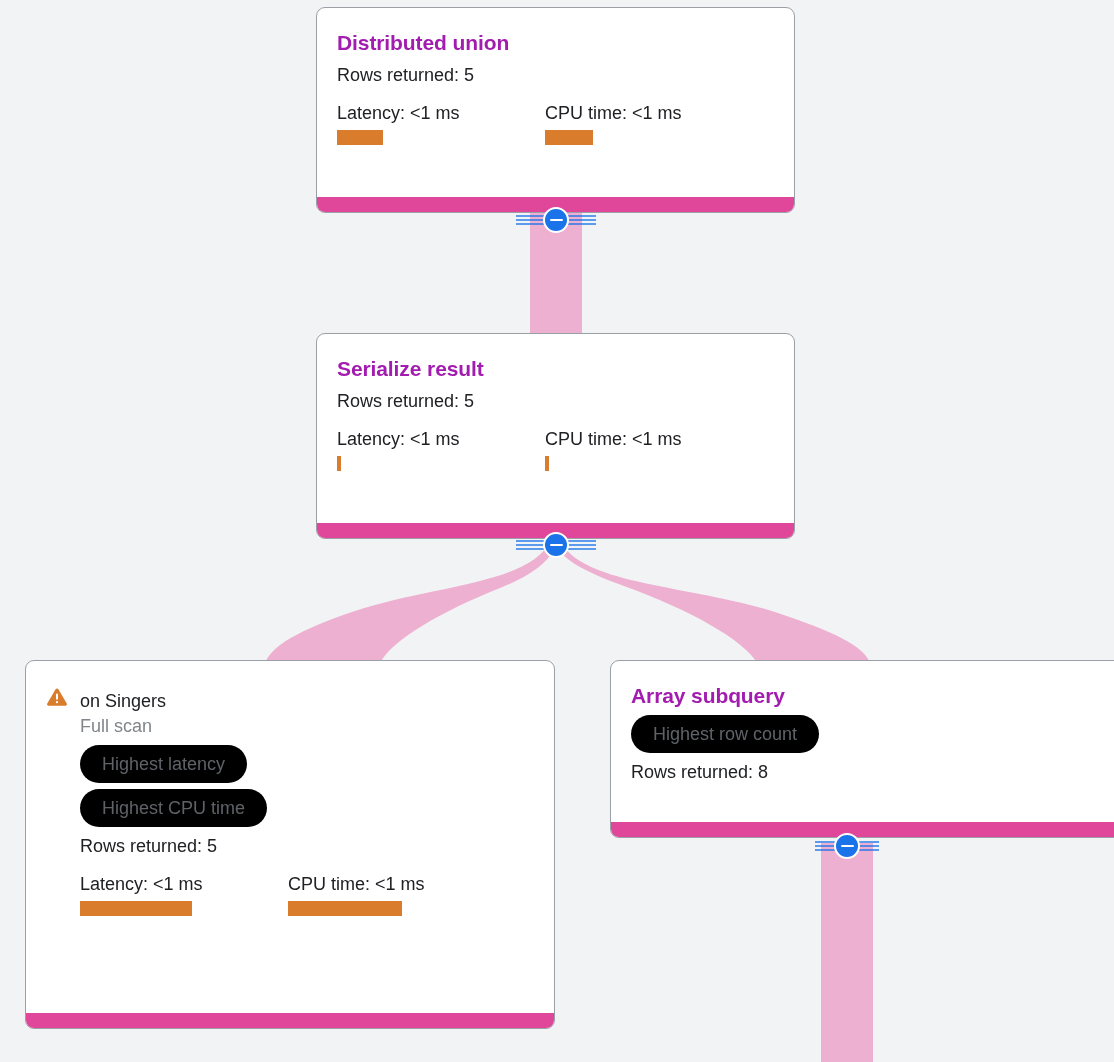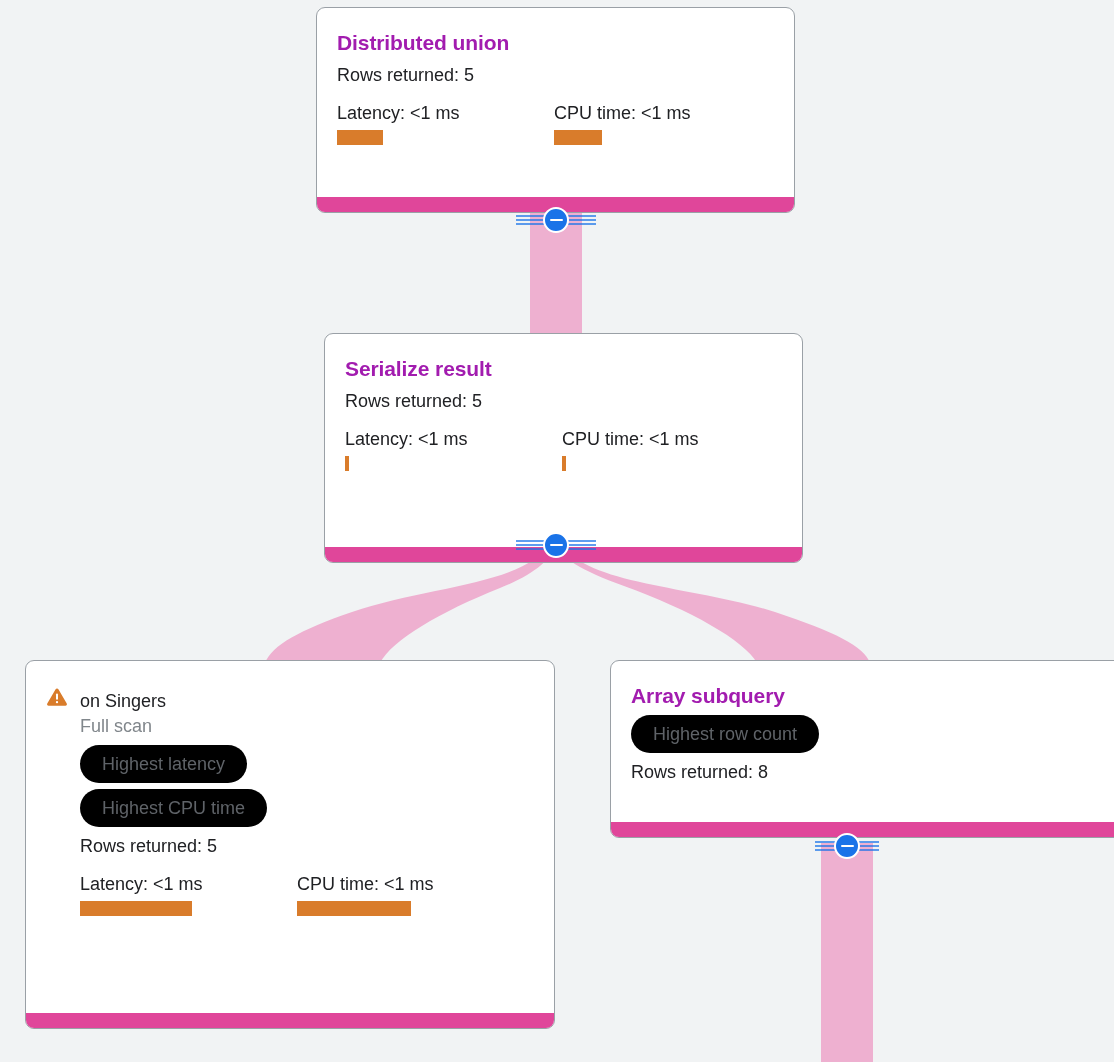--- a/index.html
+++ b/index.html
@@ -85,21 +85,20 @@
   .chip-row { display: block; }
   .rows-line {
     font-size: 18px;
     color: #202124;
     line-height: 25px;
     margin-top: 7px;
   }
   .metrics {
     display: flex;
     margin-top: 14px;
-    gap: 9px;
   }
   .metric {
     box-sizing: border-box;
   }
   .metric-label {
     font-size: 18px;
     color: #202124;
     line-height: 22px;
     white-space: nowrap;
   }
@@ -208,21 +207,21 @@
       <line x1="2" y1="19" x2="30" y2="19" stroke="#1a73e8" stroke-width="1.4"></line>
       <line x1="54" y1="11" x2="82" y2="11" stroke="#1a73e8" stroke-width="1.4"></line>
       <line x1="54" y1="15" x2="82" y2="15" stroke="#1a73e8" stroke-width="1.4"></line>
       <line x1="54" y1="19" x2="82" y2="19" stroke="#1a73e8" stroke-width="1.4"></line>
     </svg>
     <div class="toggle-circle">
       <div class="toggle-minus"></div>
     </div>
   </div>
 
-  <div class="node" style="left:324px; top:333px; width:479px; height:230px;">
+  <div class="node" style="left:316px; top:333px; width:479px; height:206px;">
     <div class="node-body">
       <div class="node-head">
         <div class="node-title">Serialize result</div>
       </div>
       <div class="rows-line">Rows returned: 5</div>
       <div class="metrics">
         <div class="metric" style="width:208px;">
           <div class="metric-label">Latency: &lt;1 ms</div>
           <div class="metric-bar" style="width:4px;"></div>
         </div>

